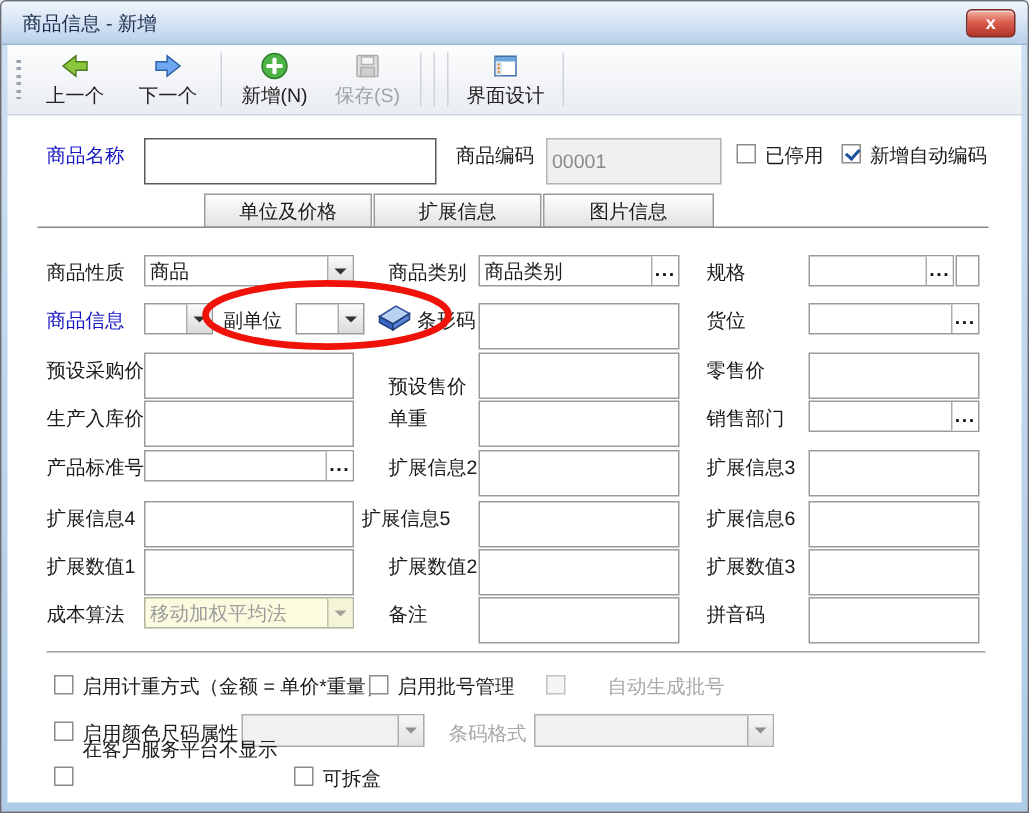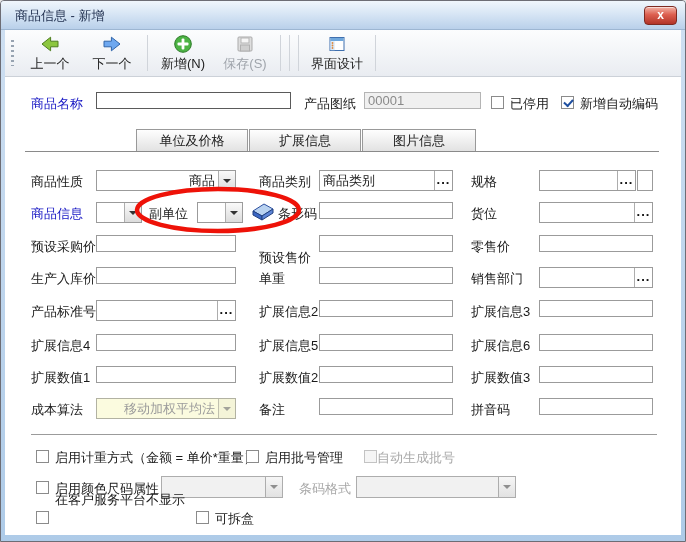--- a/index.html
+++ b/index.html
@@ -35,36 +35,36 @@
   .tb-btn svg{width:20px;height:20px;margin-bottom:1px;}
   .tb-btn .tb-label{white-space:nowrap;color:#222;}
   .tb-btn.disabled .tb-label{color:#9fa4ab;}
   .sep{width:1px;background:#d0d4da;margin:5px 4px;}
   .content{position:absolute;left:4px;right:4px;top:76px;bottom:6px;background:#fff;}
 
   .lbl{position:absolute;height:21px;line-height:21px;white-space:nowrap;}
   .blue{color:#1515c3;}
   .gray{color:#a8a8a8;}
 
-  .tinput{position:absolute;box-sizing:border-box;height:17px;border:1px solid #9b9b9b;
+  .tinput{position:absolute;box-sizing:border-box;height:31px;border:1px solid #9b9b9b;
     background:#fff;font:13px "Liberation Sans","DejaVu Sans",sans-serif;padding:0 3px;color:#1a1a1a;}
   .tinput:disabled,.tinput.disabled{background:#f0f0f0;color:#8a8a8a;border-color:#b4b4b4;}
   .focus{border-color:#5a5a5a;}
 
   .fieldbox{position:absolute;box-sizing:border-box;height:21px;border:1px solid #9b9b9b;
     background:#fff;display:flex;}
   .fieldbox input{flex:1;min-width:0;border:none;outline:none;padding:0 3px;
     font:13px "Liberation Sans","DejaVu Sans",sans-serif;background:transparent;color:#1a1a1a;}
   .dots{width:17px;border-left:1px solid #adadad;background:#fff;text-align:center;
     line-height:18px;font-weight:bold;letter-spacing:1px;cursor:pointer;color:#111;}
   .arrow-seg{width:16px;border-left:1px solid #adadad;background:linear-gradient(#fafafa,#dcdcdc);
     display:flex;align-items:center;justify-content:center;cursor:pointer;}
   .tri{width:0;height:0;border-left:4px solid transparent;border-right:4px solid transparent;
     border-top:4px solid #333;}
-  .combo .val{flex:1;padding:0 3px;line-height:19px;white-space:nowrap;overflow:hidden;text-align:right;}
+  .combo .val{flex:1;padding:0 3px;line-height:19px;white-space:nowrap;overflow:hidden;}
   .combo.dis-y{background:#fbfbdf;border-color:#b2b2a2;}
   .combo.dis-y .val{color:#9c9c9c;}
   .combo.dis-y .arrow-seg{background:#f4f4d8;border-left-color:#c0c0ae;}
   .combo.dis-y .tri{border-top-color:#a2a29a;}
   .combo.dis-g{background:#f1f1f1;border-color:#adadad;}
   .combo.dis-g .arrow-seg{background:linear-gradient(#f6f6f6,#e2e2e2);}
   .combo.dis-g .tri{border-top-color:#8f8f8f;}
 
   .tab{position:absolute;text-align:center;box-sizing:border-box;cursor:pointer;}
   .tab.inactive{top:128px;height:23px;line-height:21px;
@@ -151,21 +151,21 @@
     </div>
 
     <div class="sep"></div>
 
   </div>
 
   <div class="content"></div>
 
   <div class="lbl blue" style="left:30px;top:92px;">商品名称</div>
   <input class="tinput focus" style="left: 95px; top: 91px; width: 195px;">
-  <div class="lbl" style="left:303px;top:92px;">产品图纸</div>
+  <div class="lbl" style="left:303px;top:92px;">商品编码</div>
   <input class="tinput disabled" style="left: 363px; top: 91px; width: 117px;" disabled="" value="00001">
   <div class="cb" style="left:490px;top:95px;"></div>
   <div class="lbl" style="left:509px;top:92px;">已停用</div>
   <div class="cb checked" style="left:560px;top:95px;"></div>
   <div class="lbl" style="left:579px;top:92px;">新增自动编码</div>
 
   <div class="tab inactive" style="left:135px;width:112px;">单位及价格</div>
   <div class="tab inactive" style="left:248px;width:112px;">扩展信息</div>
   <div class="tab inactive" style="left:361px;width:114px;">图片信息</div>
   <div class="tab-line"></div>
@@ -242,21 +242,21 @@
     <input style="">
     <div class="dots">...</div>
   </div>
   <div class="lbl" style="left:258px;top:300px;">扩展信息2</div>
   <input class="tinput" style="left: 318px; top: 299px; width: 134px;">
   <div class="lbl" style="left:470px;top:300px;">扩展信息3</div>
   <input class="tinput" style="left: 538px; top: 299px; width: 114px;">
 
   <div class="lbl" style="left:30px;top:334px;">扩展信息4</div>
   <input class="tinput" style="left: 95px; top: 333px; width: 140px;">
-  <div class="lbl" style="left:258px;top:334px;">扩展信息5</div>
+  <div class="lbl" style="left:240px;top:334px;">扩展信息5</div>
   <input class="tinput" style="left: 318px; top: 333px; width: 134px;">
   <div class="lbl" style="left:470px;top:334px;">扩展信息6</div>
   <input class="tinput" style="left: 538px; top: 333px; width: 114px;">
 
   <div class="lbl" style="left:30px;top:366px;">扩展数值1</div>
   <input class="tinput" style="left: 95px; top: 365px; width: 140px;">
   <div class="lbl" style="left:258px;top:366px;">扩展数值2</div>
   <input class="tinput" style="left: 318px; top: 365px; width: 134px;">
   <div class="lbl" style="left:470px;top:366px;">扩展数值3</div>
   <input class="tinput" style="left: 538px; top: 365px; width: 114px;">
@@ -273,21 +273,21 @@
   <div class="lbl" style="left:470px;top:398px;">拼音码</div>
   <input class="tinput" style="left: 538px; top: 397px; width: 114px;">
 
   <div class="divider"></div>
 
   <div class="cb" style="left:35px;top:449px;"></div>
   <div class="lbl" style="left:54px;top:446px;">启用计重方式（金额 = 单价*重量）</div>
   <div class="cb" style="left:245px;top:449px;"></div>
   <div class="lbl" style="left:264px;top:446px;">启用批号管理</div>
   <div class="cb disabled" style="left:363px;top:449px;"></div>
-  <div class="lbl gray" style="left:376px;top:446px;text-align:center;">自动生成批号</div>
+  <div class="lbl gray" style="left:404px;top:446px;text-align:center;">自动生成批号</div>
 
   <div class="cb" style="left:35px;top:480px;"></div>
   <div class="lbl" style="left:54px;top:477px;">启用颜色尺码属性</div>
   <div class="fieldbox combo dis-g" style="left:160px;top:475px;width:122px;height:22px;">
     <div class="val"></div>
     <div class="arrow-seg">
         <div class="tri"></div>
       </div>
   </div>
   <div class="lbl gray" style="left:298px;top:477px;">条码格式</div>

